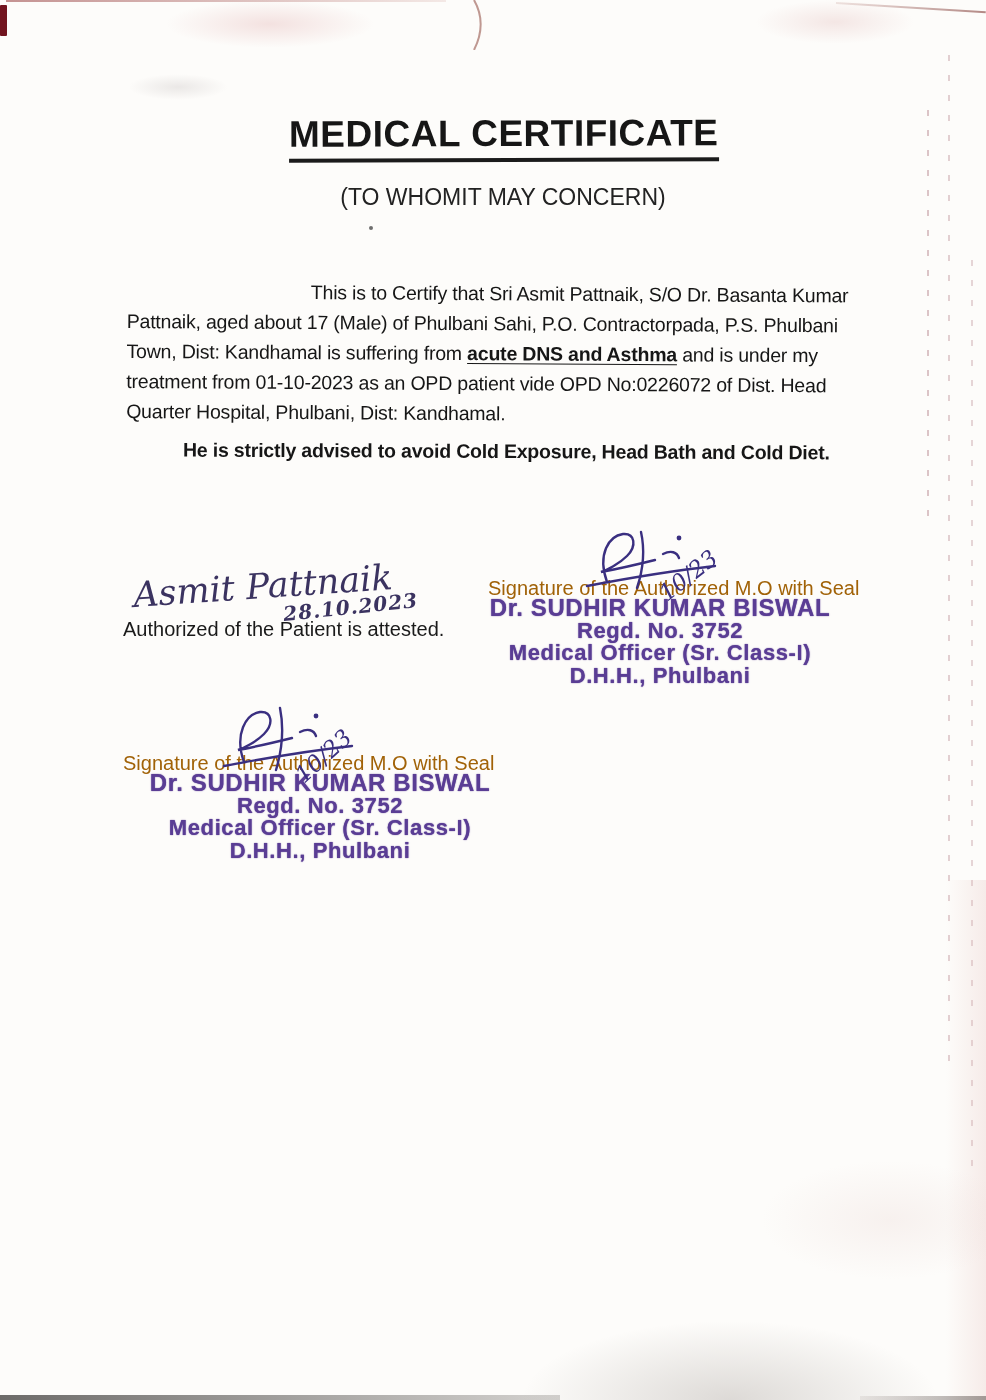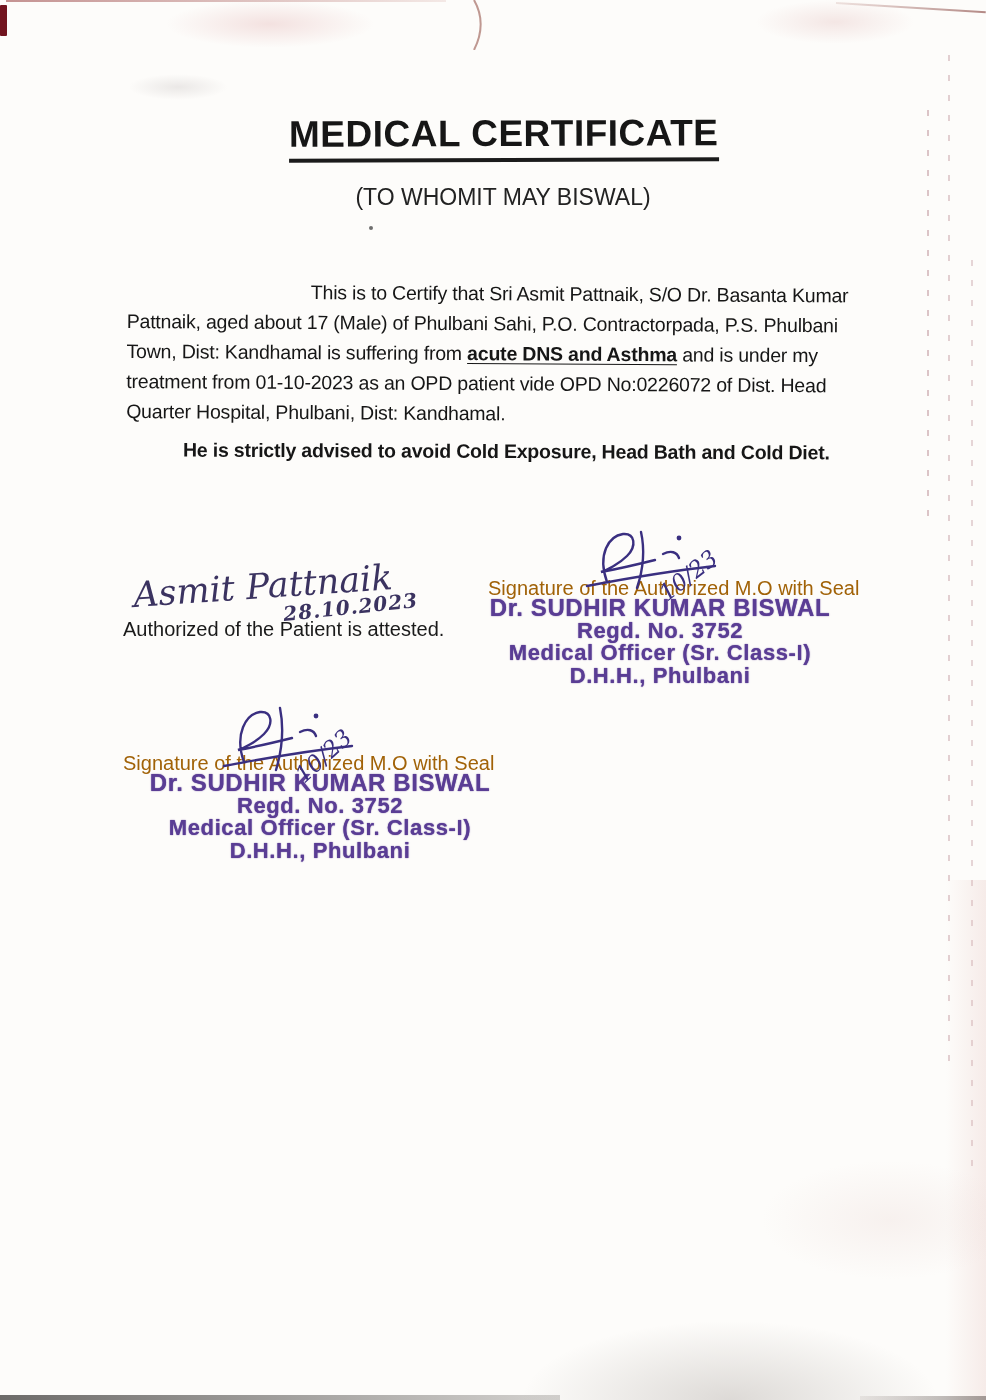--- a/index.html
+++ b/index.html
@@ -164,21 +164,21 @@
   <div class="artifact a-right-band"></div>
   <div class="artifact a-bottom-strip"></div>
   <div class="artifact a-bottom-strip2"></div>
   <div class="artifact a-bottom-smudge"></div>
   <div class="artifact a-bottom-smudge2"></div>
 
   <div class="title-wrap">
     <span class="doc-title">MEDICAL CERTIFICATE</span>
   </div>
   <div class="doc-subtitle">
-    <span>(TO WHOMIT MAY BISWAL)</span>
+    <span>(TO WHOMIT MAY CONCERN)</span>
   </div>
   <div class="speck"></div>
 
   <div class="body-paragraph"><span>This is to Certify that  Sri Asmit Pattnaik, S/O Dr. Basanta Kumar Pattnaik, aged about 17 (Male) of Phulbani Sahi, P.O. Contractorpada, P.S. Phulbani Town, Dist: Kandhamal is suffering from </span><span class="diagnosis">acute DNS and Asthma</span><span> and is under my treatment from 01-10-2023 as an OPD patient vide OPD No:0226072 of Dist. Head Quarter Hospital, Phulbani, Dist: Kandhamal.</span></div>
 
   <div class="advice-line">He is strictly advised to avoid Cold Exposure, Head Bath and Cold Diet.</div>
 
   <div class="patient-sig-name">Asmit Pattnaik</div>
   <div class="patient-sig-date">28.10.2023</div>
   <div class="patient-caption">Authorized of the Patient is attested.</div>

